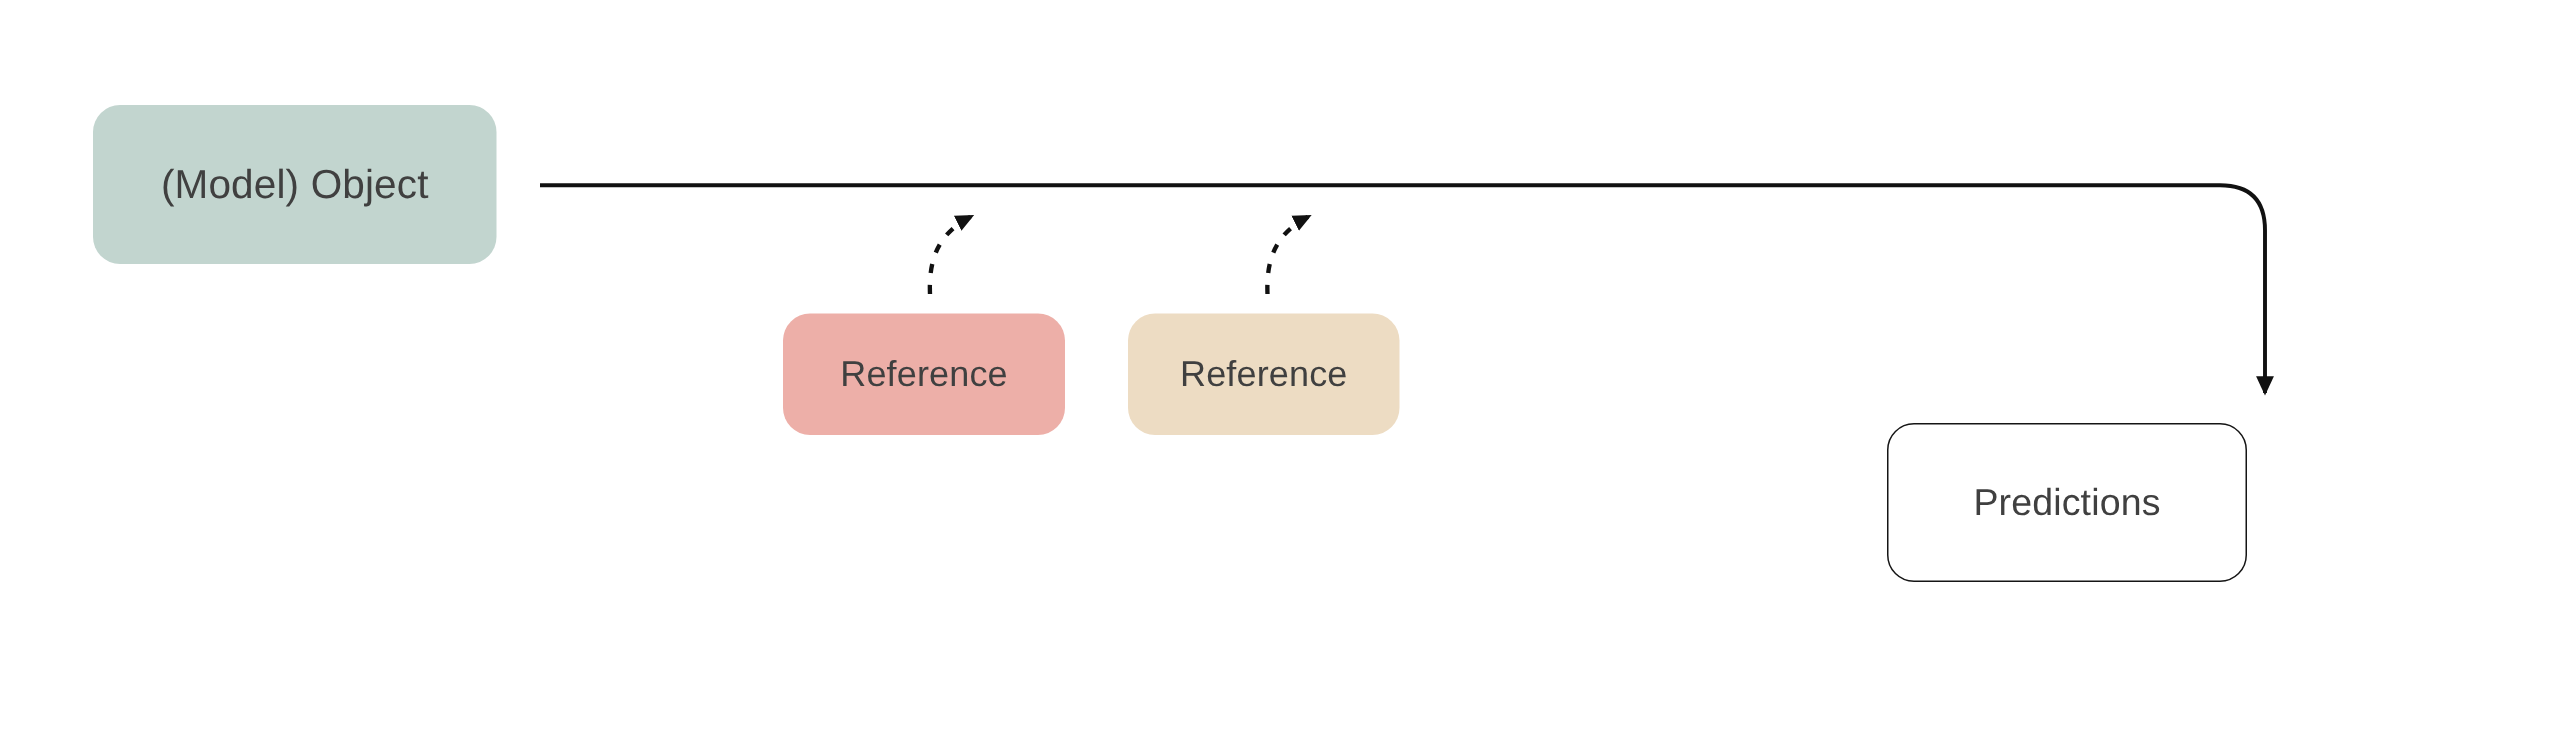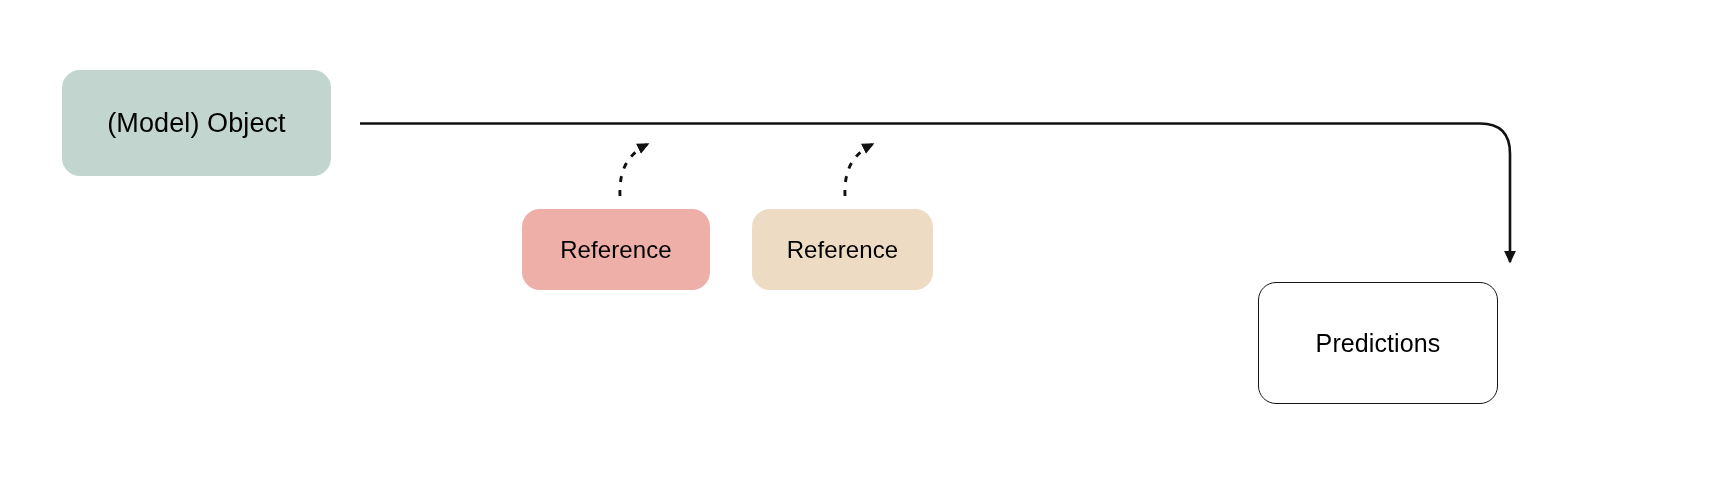--- a/index.html
+++ b/index.html
@@ -18,21 +18,21 @@
     background: #ffffff;
     overflow: hidden;
   }
   .node {
     position: absolute;
     box-sizing: border-box;
     display: flex;
     align-items: center;
     justify-content: center;
     border-radius: 18px;
-    color: #000000;
+    color: #404040;
     letter-spacing: 0.1px;
     white-space: nowrap;
   }
   #model-object-node {
     left: 62px;
     top: 70px;
     width: 269px;
     height: 106px;
     font-size: 27px;
   }
@@ -47,21 +47,21 @@
     left: 752px;
     top: 209px;
     width: 181px;
     height: 81px;
     font-size: 24px;
   }
   #predictions-node {
     left: 1258px;
     top: 282px;
     width: 240px;
-    height: 122px;
+    height: 106px;
     font-size: 25px;
     background: #ffffff;
     border: 1.6px solid #151515;
   }
   #edges-layer {
     position: absolute;
     left: 0;
     top: 0;
     width: 1717px;
     height: 488px;

